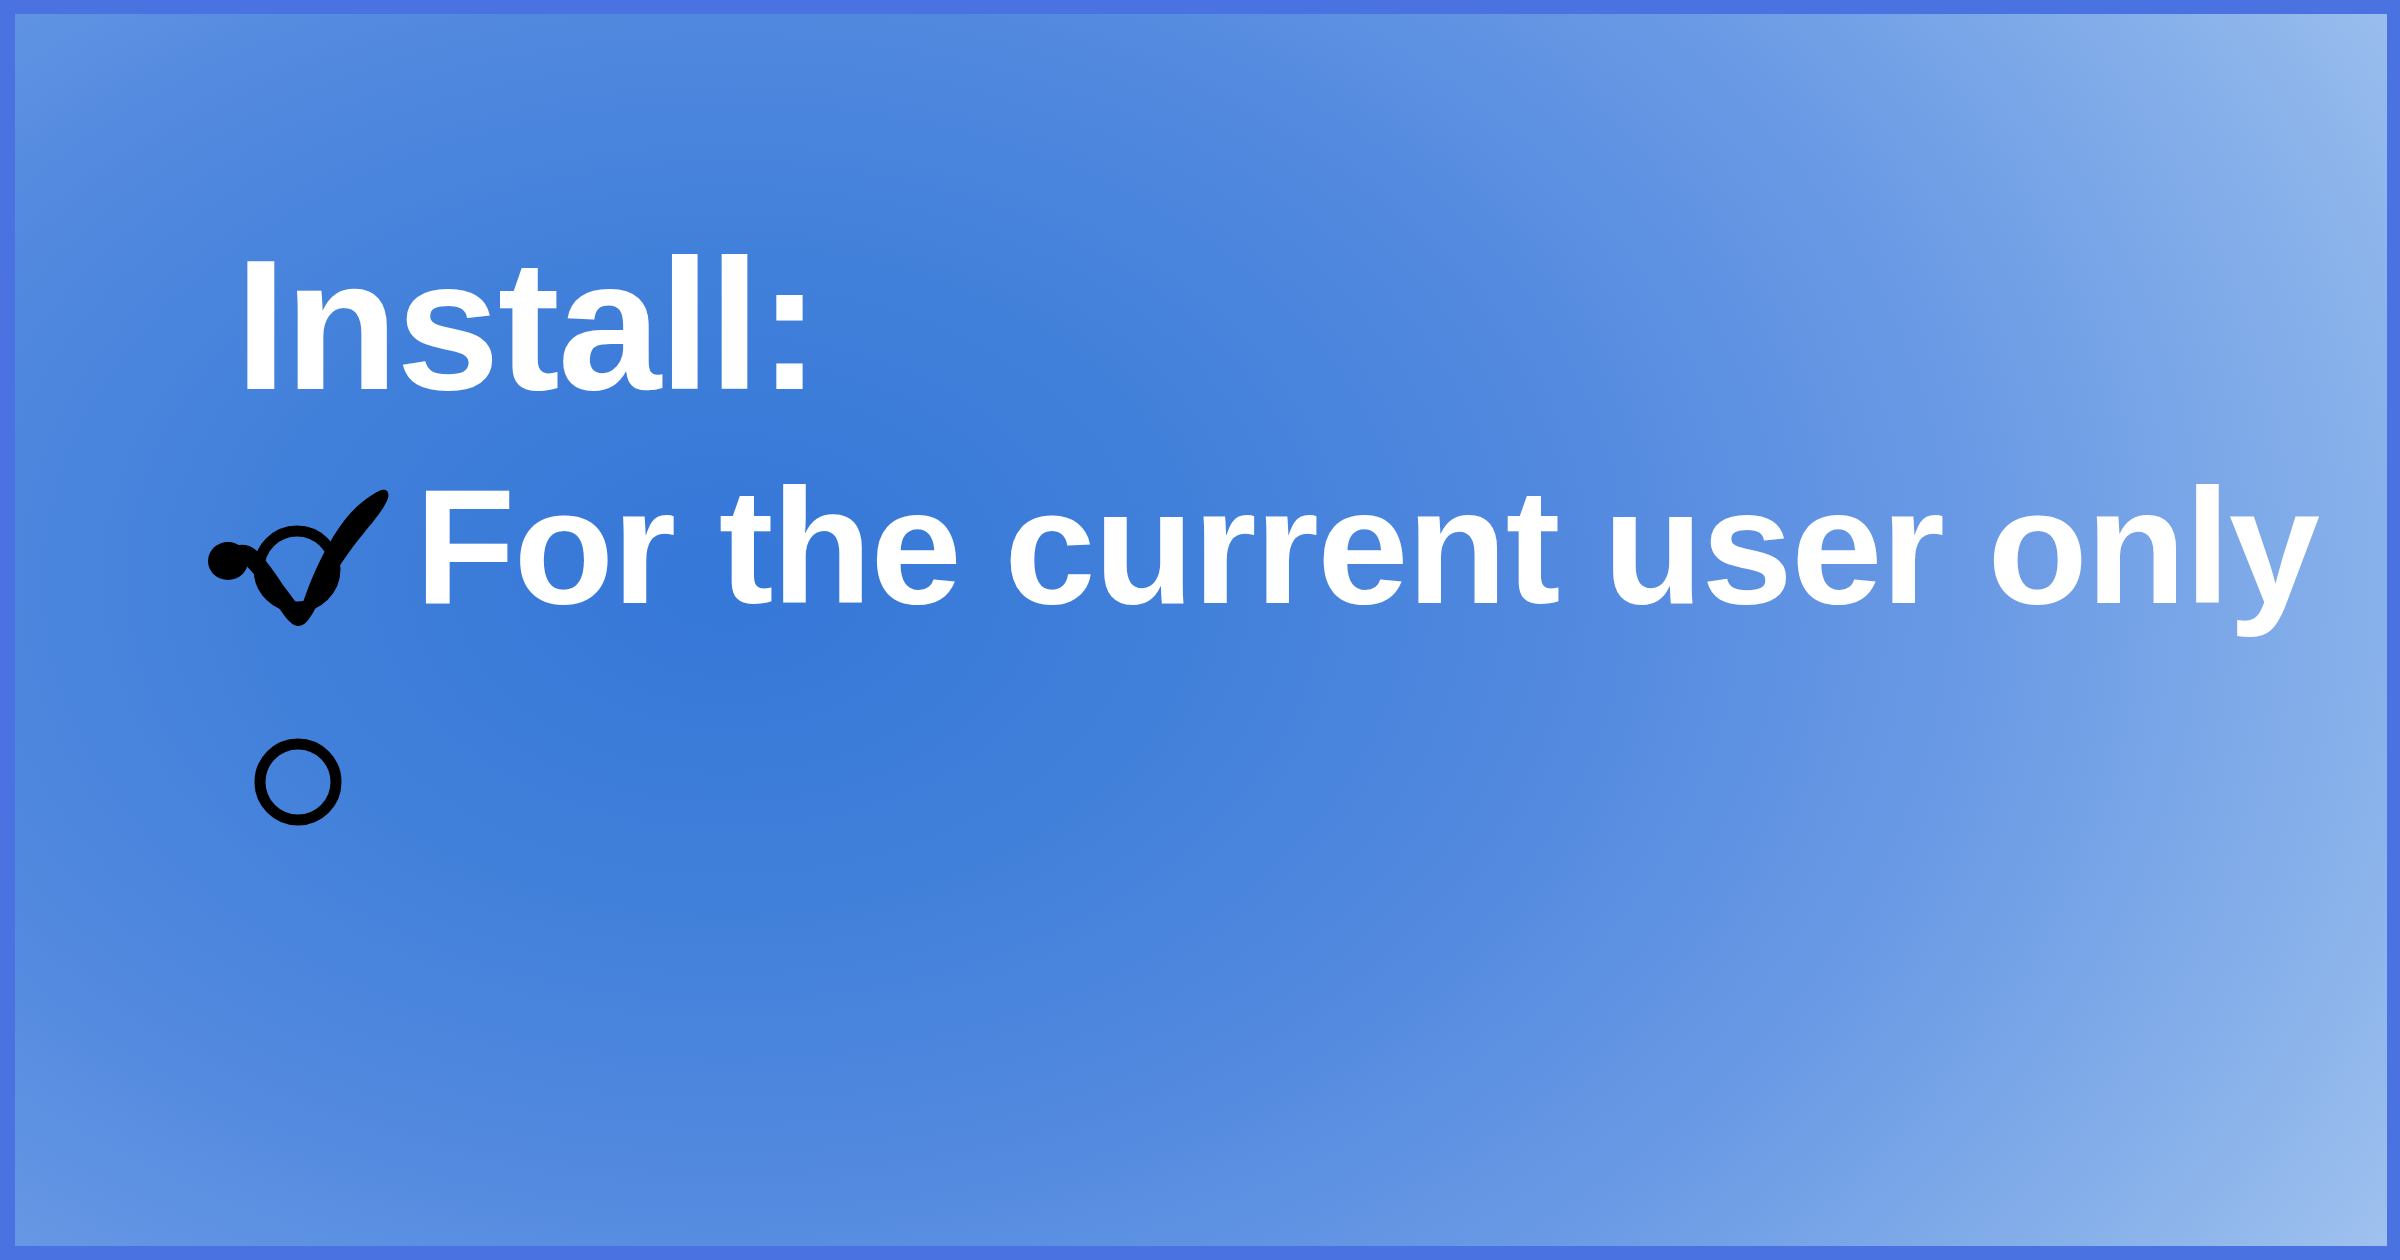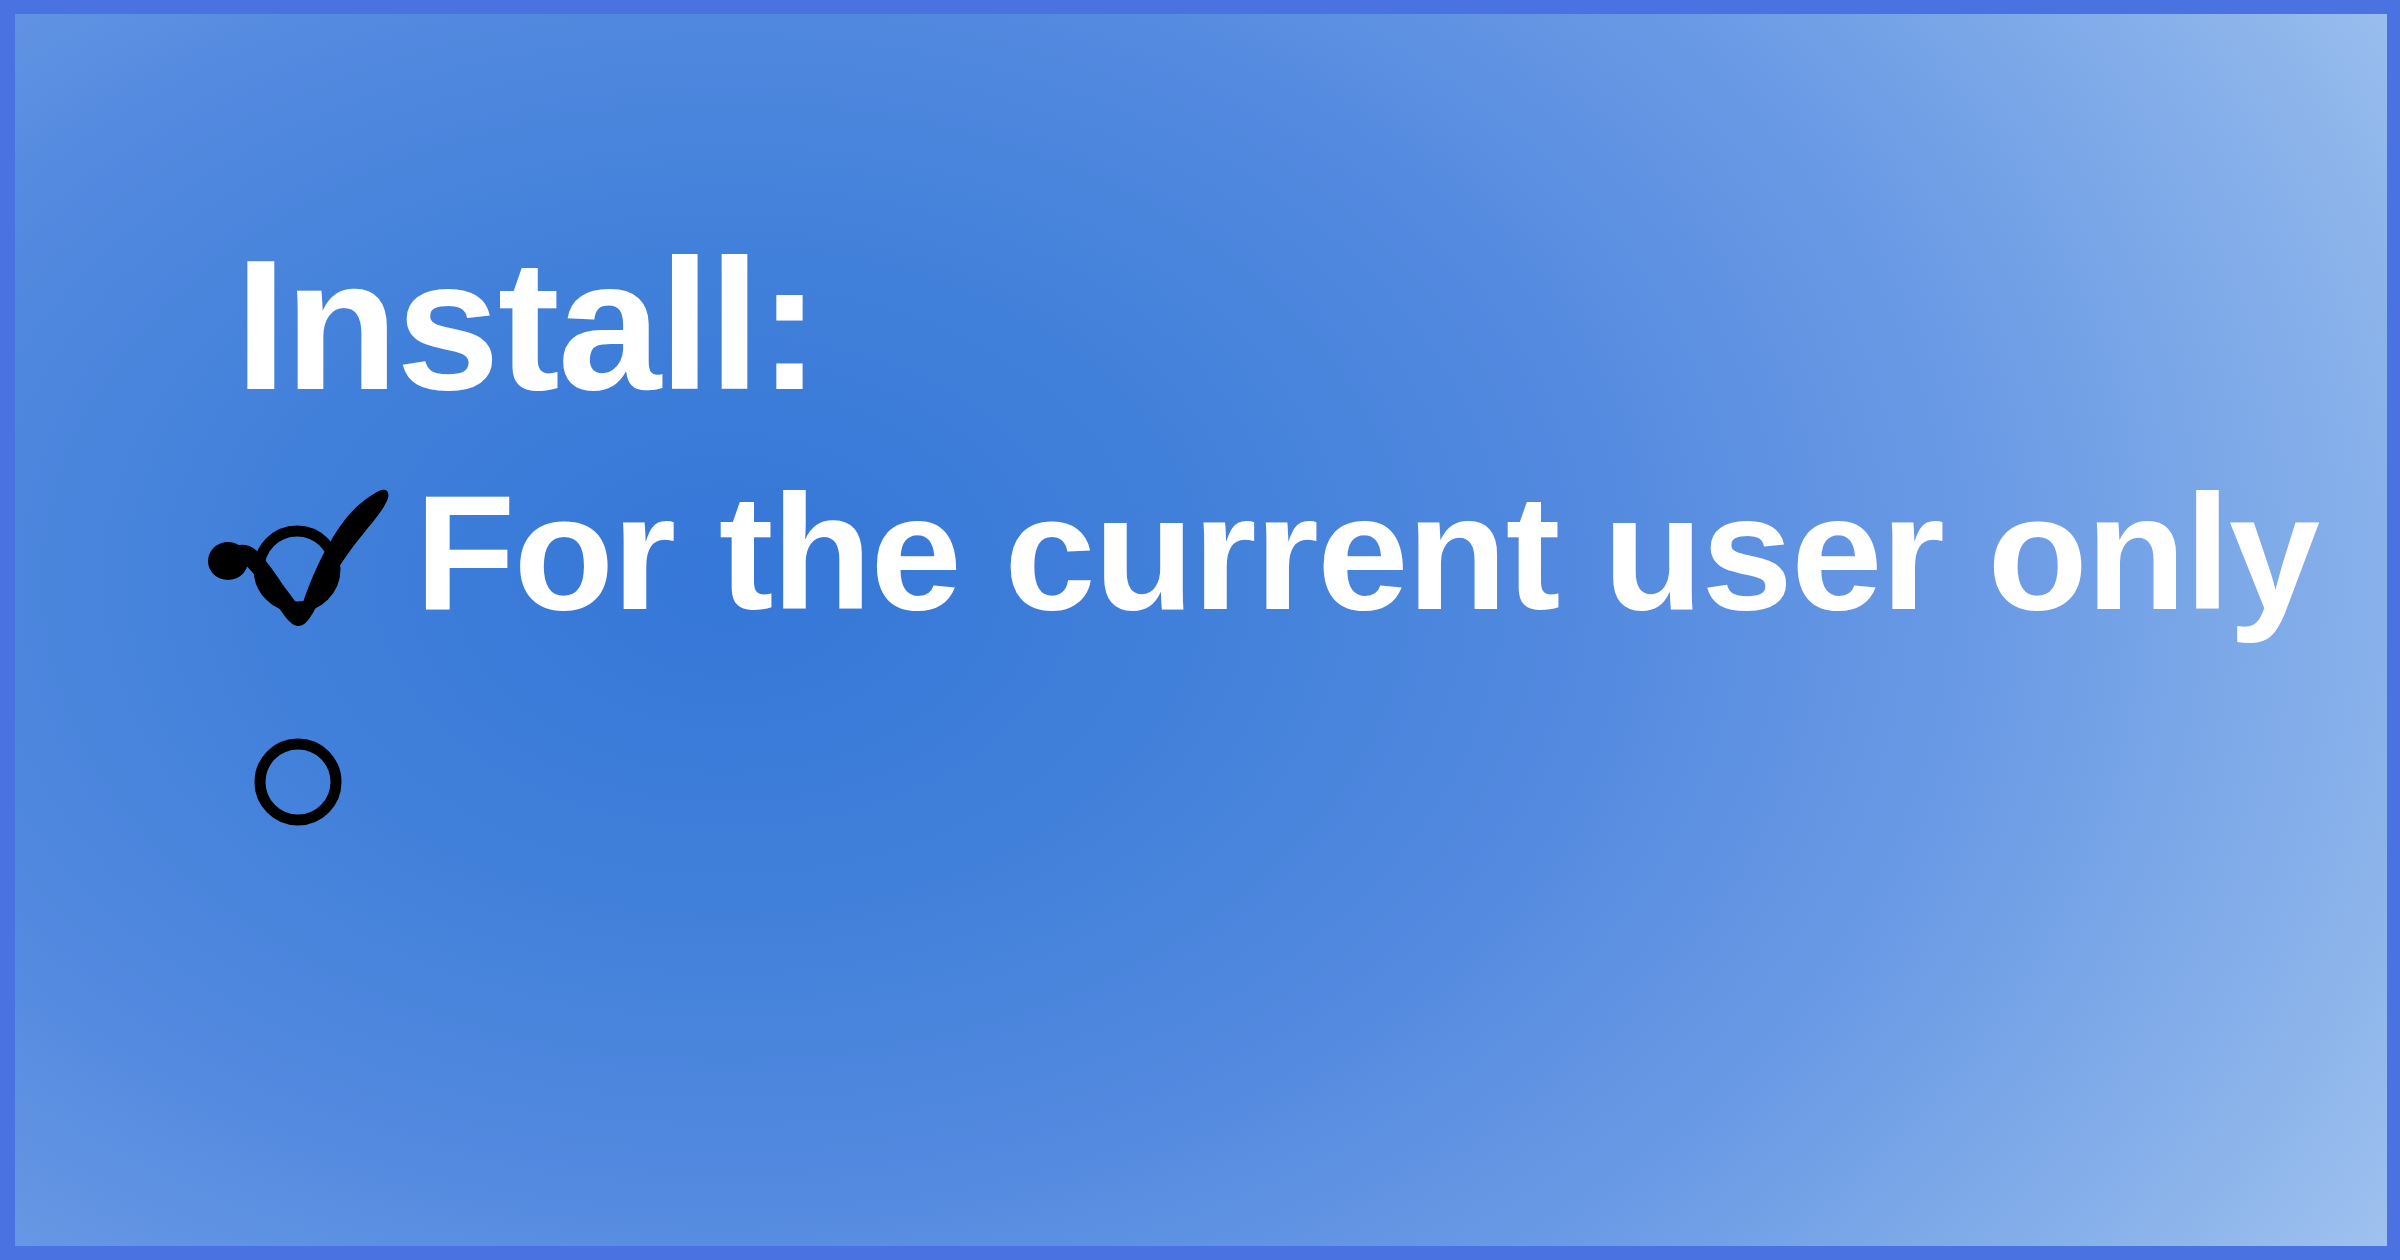--- a/index.html
+++ b/index.html
@@ -63,21 +63,21 @@
     line-height: 1;
     font-weight: 700;
     letter-spacing: -2px;
     color: #ffffff;
     white-space: nowrap;
   }
 
   .option-row {
     position: absolute;
     display: flex;
-    align-items: center;
+    align-items: flex-start;
     white-space: nowrap;
   }
 
   .option-row-1 { left: 170px; top: 455px; }
   .option-row-2 { left: 170px; top: 680px; }
 
   .marker {
     position: relative;
     width: 230px;
     height: 175px;

